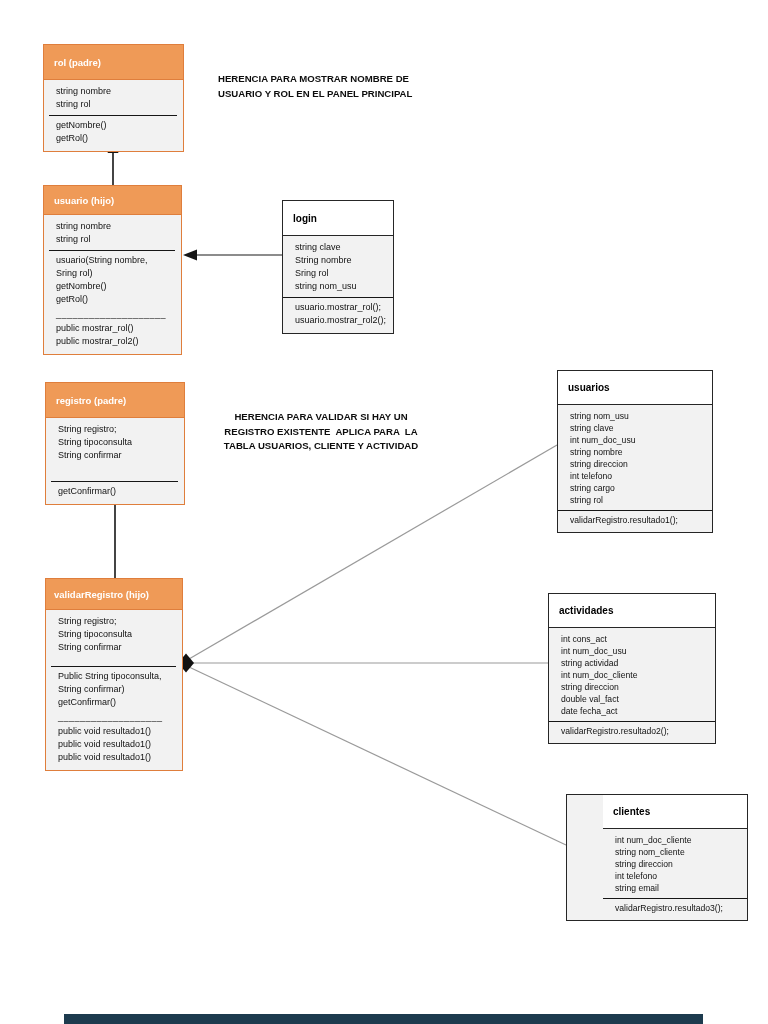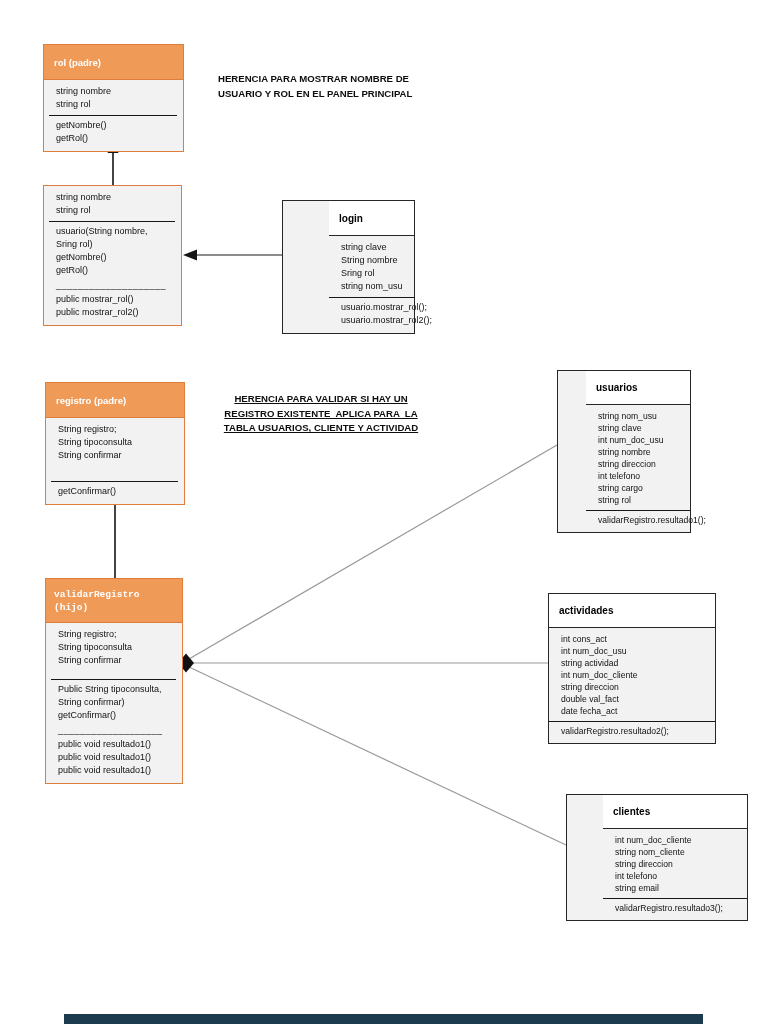--- a/index.html
+++ b/index.html
@@ -80,35 +80,36 @@
       <div class="ln">getRol()</div>
     </div>
   </div>
 
   <div class="note" style="left:218px; top:72px; width:210px;">
     <div class="nl">HERENCIA PARA MOSTRAR NOMBRE DE</div>
     <div class="nl">USUARIO Y ROL EN EL PANEL PRINCIPAL</div>
   </div>
 
   <div class="uml orange" style="left:43px; top:185px; width:139px;">
+    <div class="hdr" style="padding:8px 8px 7px 10px;">usuario (hijo)</div>
     <div class="bd">
       <div class="ln">string nombre</div>
       <div class="ln">string rol</div>
       <div class="sep"></div>
       <div class="ln">usuario(String nombre,</div>
       <div class="ln">Sring rol)</div>
       <div class="ln">getNombre()</div>
       <div class="ln">getRol()</div>
       <div class="uln">____________________</div>
       <div class="ln">public mostrar_rol()</div>
       <div class="ln">public mostrar_rol2()</div>
     </div>
   </div>
 
-  <div class="uml plain" style="left:282px; top:200px; width:133px;padding-left:46px;">
+  <div class="uml plain" style="left:282px; top:200px; width:112px;">
     <div class="hdr">login</div>
     <div class="bd">
       <div class="ln">string clave</div>
       <div class="ln">String nombre</div>
       <div class="ln">Sring rol</div>
       <div class="ln">string nom_usu</div>
       <div class="sep"></div>
       <div class="ln">usuario.mostrar_rol();</div>
       <div class="ln">usuario.mostrar_rol2();</div>
     </div>
@@ -119,45 +120,45 @@
     <div class="bd">
       <div class="ln">String registro;</div>
       <div class="ln">String tipoconsulta</div>
       <div class="ln">String confirmar</div>
       <div class="gap-lg"></div>
       <div class="sep"></div>
       <div class="ln">getConfirmar()</div>
     </div>
   </div>
 
-  <div class="note centered" style="left:212px; top:392px; width:218px;text-decoration:underline;">
+  <div class="note centered" style="left:212px; top:410px; width:218px;">
     <div class="nl">HERENCIA PARA VALIDAR SI HAY UN</div>
     <div class="nl">REGISTRO EXISTENTE  APLICA PARA  LA</div>
     <div class="nl">TABLA USUARIOS, CLIENTE Y ACTIVIDAD</div>
   </div>
 
   <div class="uml orange" style="left:45px; top:578px; width:138px;">
-    <div class="hdr" style="padding:9px 24px 8px 8px;font-family:Liberation Mono, monospace;">validarRegistro (hijo)</div>
+    <div class="hdr" style="padding:9px 24px 8px 8px;">validarRegistro (hijo)</div>
     <div class="bd">
       <div class="ln">String registro;</div>
       <div class="ln">String tipoconsulta</div>
       <div class="ln">String confirmar</div>
       <div class="gap-sm"></div>
       <div class="sep"></div>
       <div class="ln">Public String tipoconsulta,</div>
       <div class="ln">String confirmar)</div>
       <div class="ln">getConfirmar()</div>
       <div class="uln">___________________</div>
       <div class="ln">public void resultado1()</div>
       <div class="ln">public void resultado1()</div>
       <div class="ln">public void resultado1()</div>
     </div>
   </div>
 
-  <div class="uml plain tbl" style="left:557px; top:370px; width:134px;padding-left:28px;">
+  <div class="uml plain tbl" style="left:557px; top:370px; width:156px;">
     <div class="hdr">usuarios</div>
     <div class="bd">
       <div class="ln">string nom_usu</div>
       <div class="ln">string clave</div>
       <div class="ln">int num_doc_usu</div>
       <div class="ln">string nombre</div>
       <div class="ln">string direccion</div>
       <div class="ln">int telefono</div>
       <div class="ln">string cargo</div>
       <div class="ln">string rol</div>

